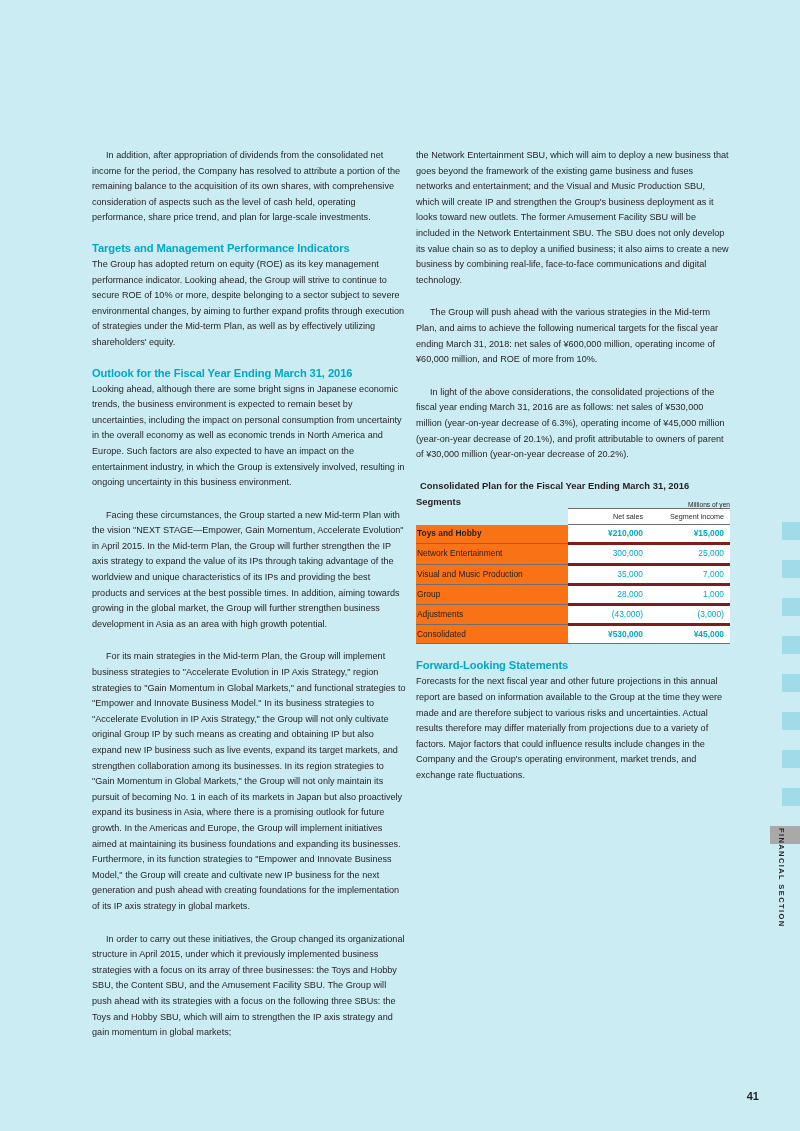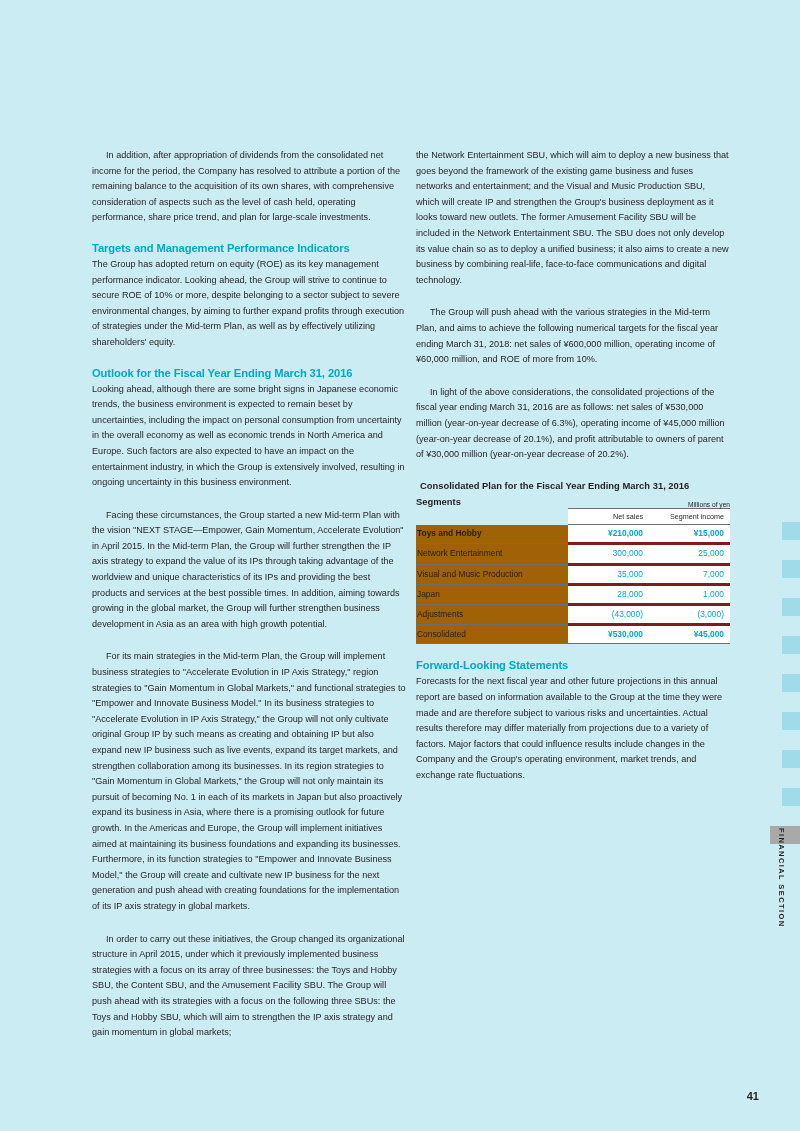--- a/index.html
+++ b/index.html
@@ -150,21 +150,21 @@
   }
   table.plan thead th.blank {
     background: transparent;
     border-top: none;
     border-bottom: none;
   }
   table.plan tbody th {
     text-align: left;
     font-weight: normal;
     color: #231f20;
-    background: #a16207;
+    background: #f97316;
     border-bottom: 1px solid #6d6e71;
     padding-left: 1px;
     font-size: 8.4px;
   }
   table.plan tbody td {
     text-align: right;
     color: #00a8c8;
     background: #ffffff;
     border-bottom: 3px solid #7f1d1d;
     padding-right: 6px;
@@ -262,21 +262,21 @@
             <th>Network Entertainment</th>
             <td>300,000</td>
             <td>25,000</td>
           </tr>
           <tr>
             <th>Visual and Music Production</th>
             <td>35,000</td>
             <td>7,000</td>
           </tr>
           <tr>
-            <th>Japan</th>
+            <th>Group</th>
             <td>28,000</td>
             <td>1,000</td>
           </tr>
           <tr>
             <th>Adjustments</th>
             <td>(43,000)</td>
             <td>(3,000)</td>
           </tr>
           <tr class="total">
             <th>Consolidated</th>

